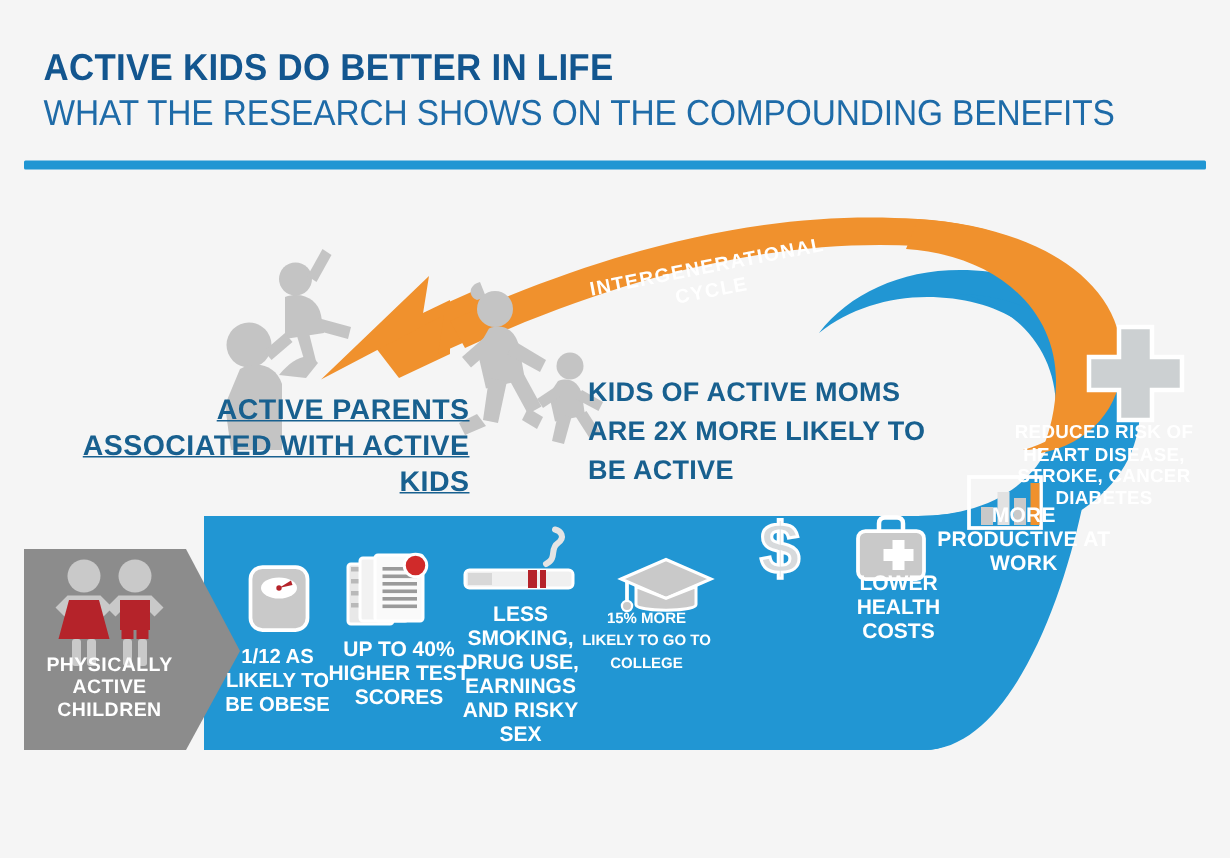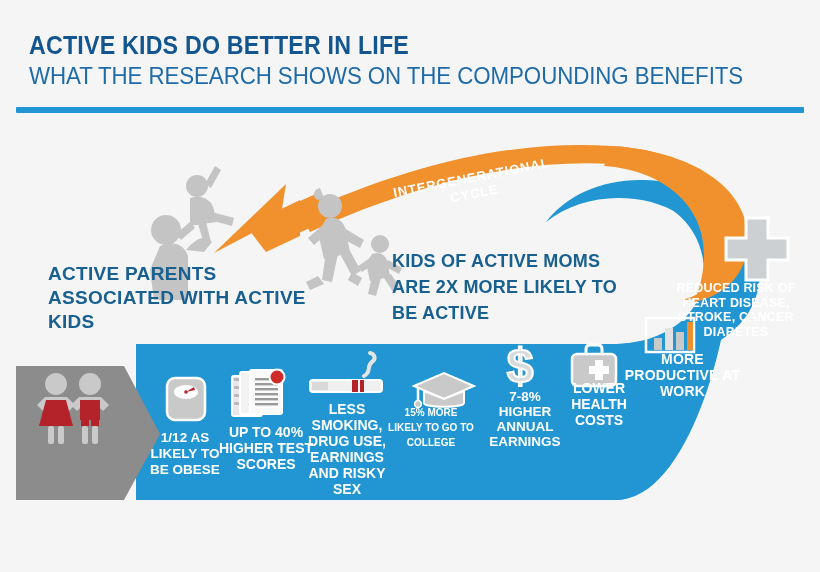--- a/index.html
+++ b/index.html
@@ -33,42 +33,42 @@
 
   
   .art{position:absolute;left:0;top:0;width:820px;height:572px;}
 
   
   .blk{position:absolute;}
   .navy{color:#18608f;font-weight:bold;}
   .white{color:#ffffff;font-weight:bold;}
 
   .t-parents{
-    left:48px;top:262px;width:265px;text-align:left;
-    font-size:19px;line-height:24px;letter-spacing:.3px;
+    left:48px;top:262px;width:265px;text-align:right;
+    font-size:19px;line-height:24px;letter-spacing:.3px;text-decoration:underline;
   }
   .t-moms{
     left:392px;top:248px;width:250px;text-align:left;
     font-size:18px;line-height:26px;letter-spacing:.2px;
   }
   .t-intergen{
     left:383px;top:170px;width:180px;text-align:center;
     font-size:13px;line-height:16px;letter-spacing:1px;
     transform:rotate(-11deg);transform-origin:center center;
   }
   .t-compress{
     left:545px;top:158px;width:165px;text-align:center;
     font-size:12.5px;line-height:14.5px;letter-spacing:.4px;
   }
   .t-reduced{
     left:662px;top:281px;width:148px;text-align:center;
     font-size:12.5px;line-height:14.5px;letter-spacing:.2px;
   }
   .t-productive{
-    left:620px;top:351px;width:125px;text-align:center;
+    left:620px;top:335px;width:125px;text-align:center;
     font-size:14px;line-height:16px;letter-spacing:.2px;
   }
   .t-activechildren{
     left:18px;top:435px;width:110px;text-align:center;
     font-size:13px;line-height:15px;letter-spacing:.3px;
   }
 
   .stat{position:absolute;text-align:center;color:#fff;font-weight:bold;}
   .s1{left:142px;top:430px;width:86px;font-size:13.5px;line-height:16px;}
   .s2{left:218px;top:424px;width:96px;font-size:14px;line-height:16px;}
@@ -266,22 +266,22 @@
 
   <div class="blk navy t-moms">KIDS OF ACTIVE MOMS ARE 2X MORE LIKELY TO BE ACTIVE</div>
 
   <div class="blk white t-intergen">INTERGENERATIONAL CYCLE</div>
 
 
   <div class="blk white t-reduced">REDUCED RISK OF HEART DISEASE, STROKE, CANCER DIABETES</div>
 
   <div class="blk white t-productive">MORE PRODUCTIVE AT WORK</div>
 
+  <div class="blk white t-activechildren">PHYSICALLY ACTIVE CHILDREN</div>
 
   <div class="stat s1">1/12 AS LIKELY TO BE OBESE</div>
   <div class="stat s2">UP TO 40% HIGHER TEST SCORES</div>
   <div class="stat s3">LESS SMOKING, DRUG USE, EARNINGS AND RISKY SEX</div>
   <div class="stat s4">15% MORE LIKELY TO GO TO COLLEGE</div>
-  <div class="stat s5">7-8% HIGHER ANNUAL EARNINGS</div>
   <div class="stat s6">LOWER HEALTH COSTS</div>
 
 
 </div>
 
 </body></html>

